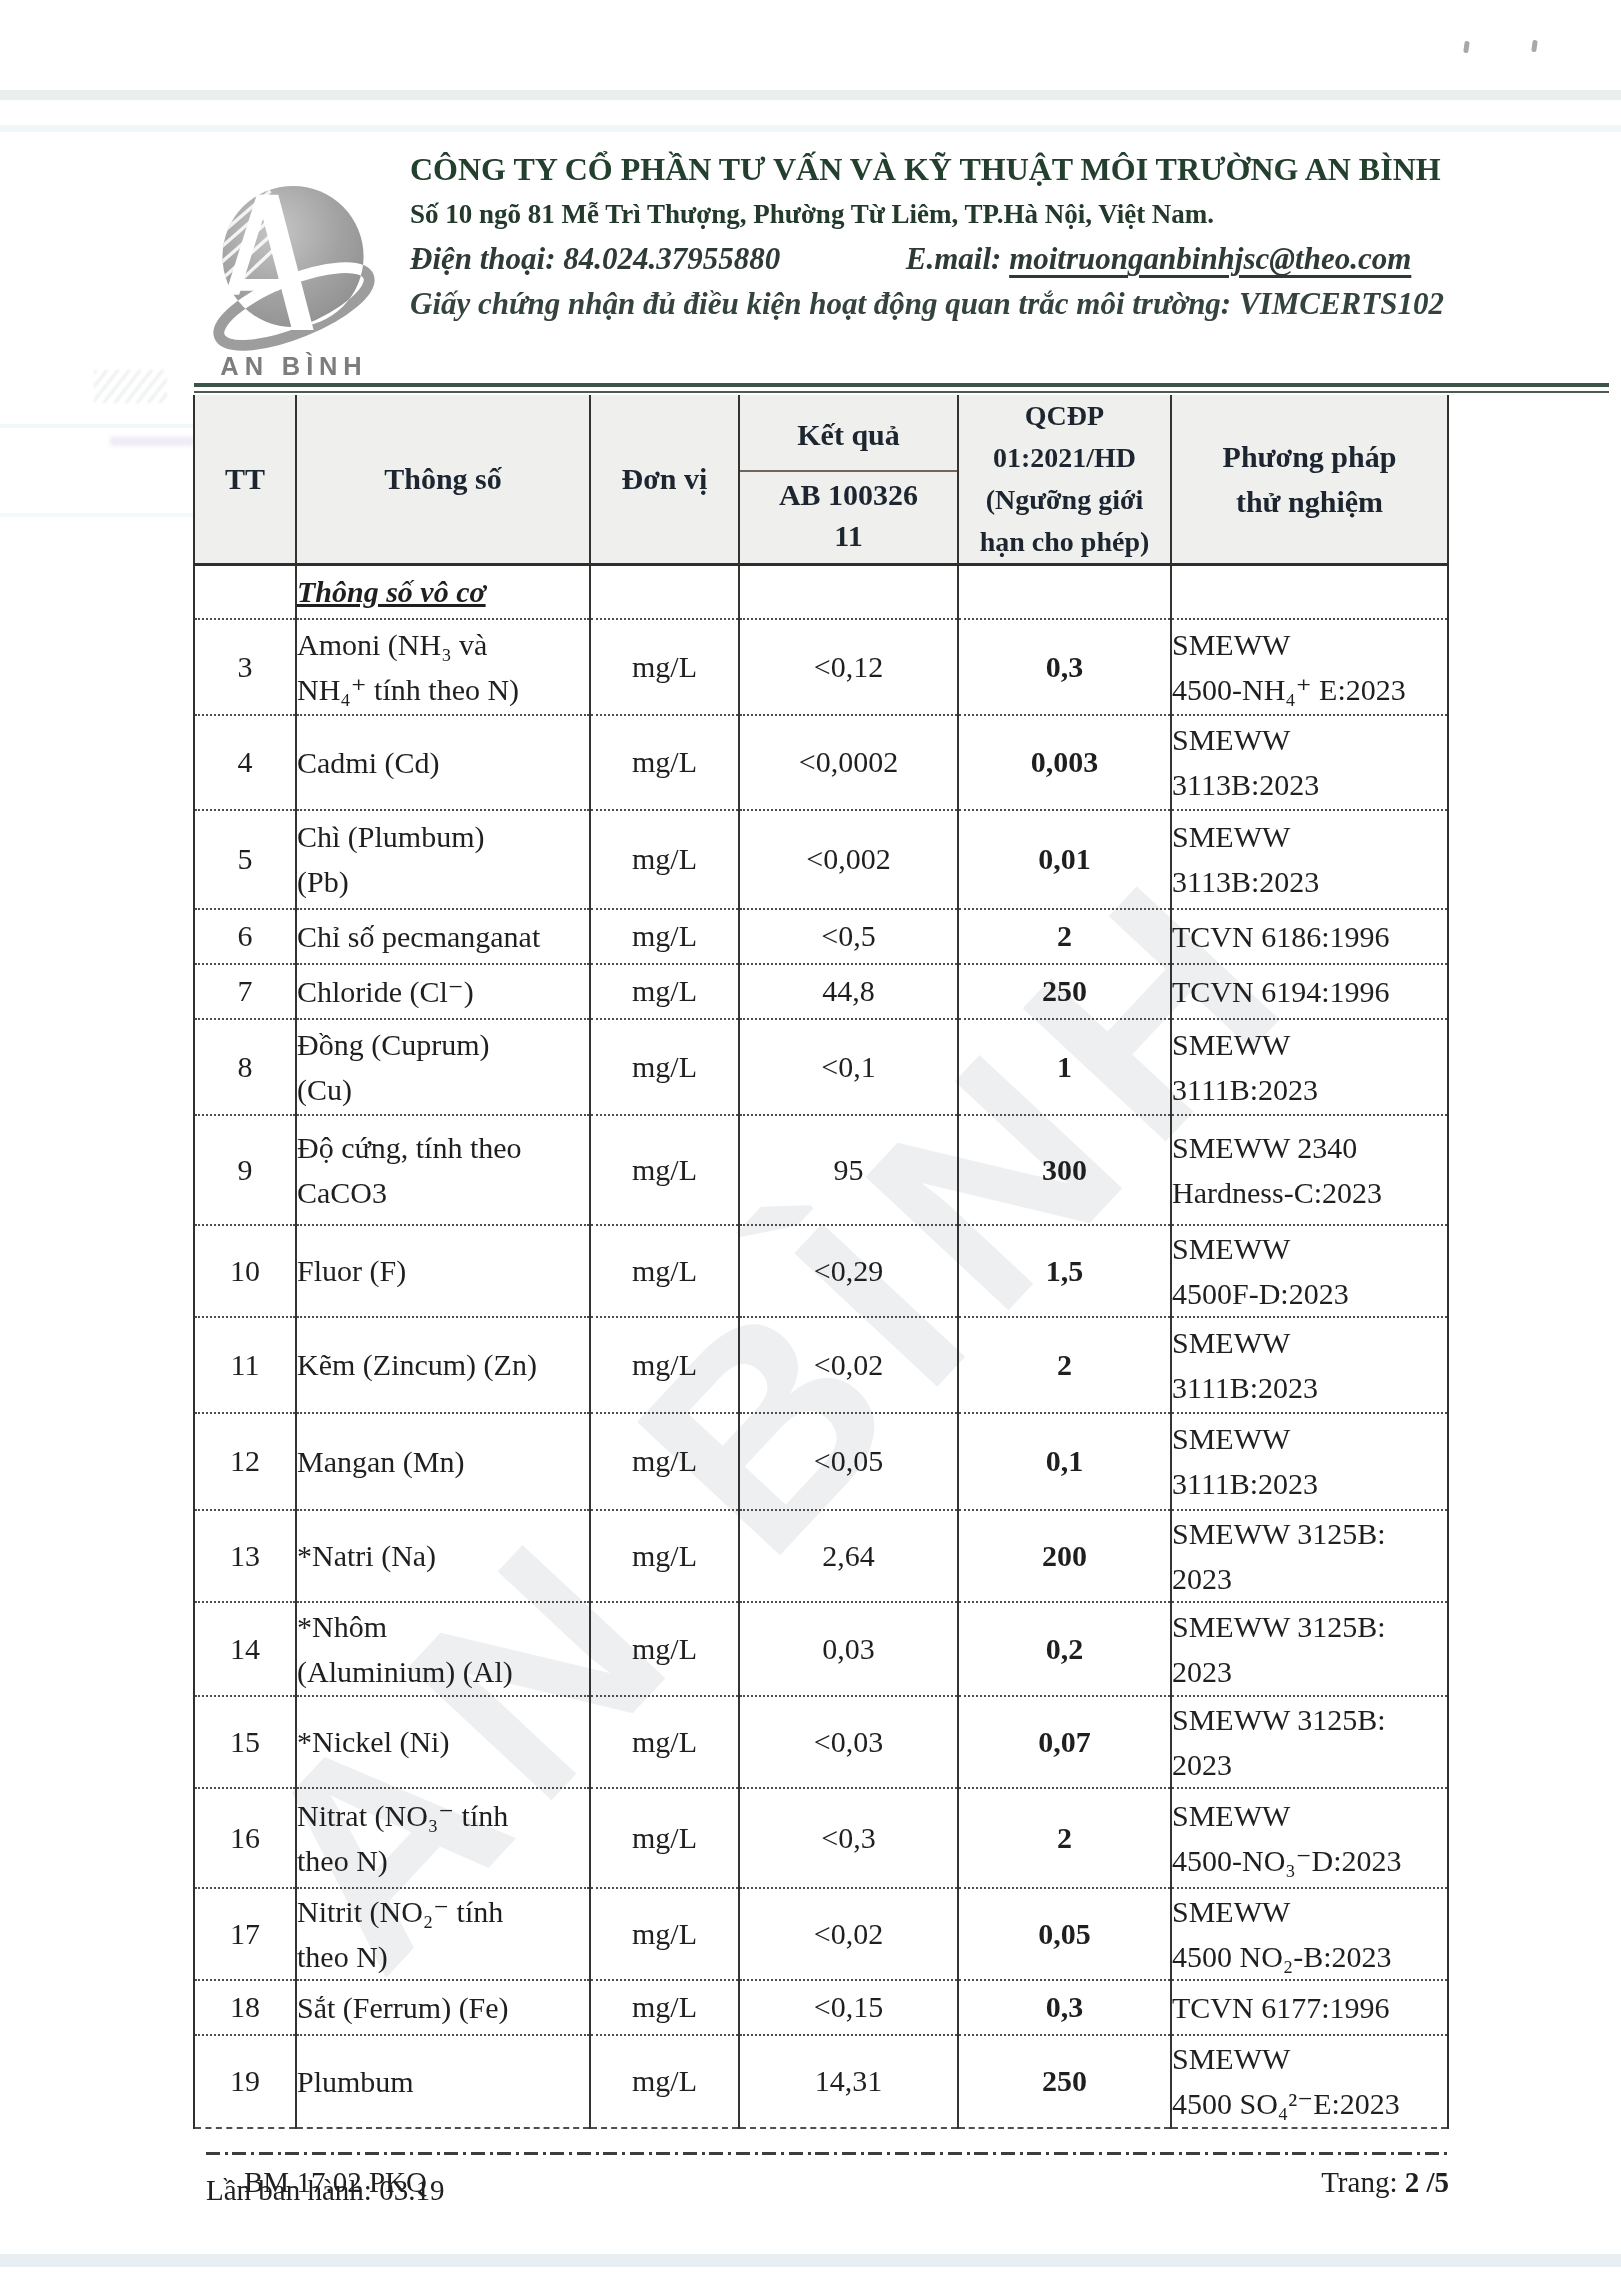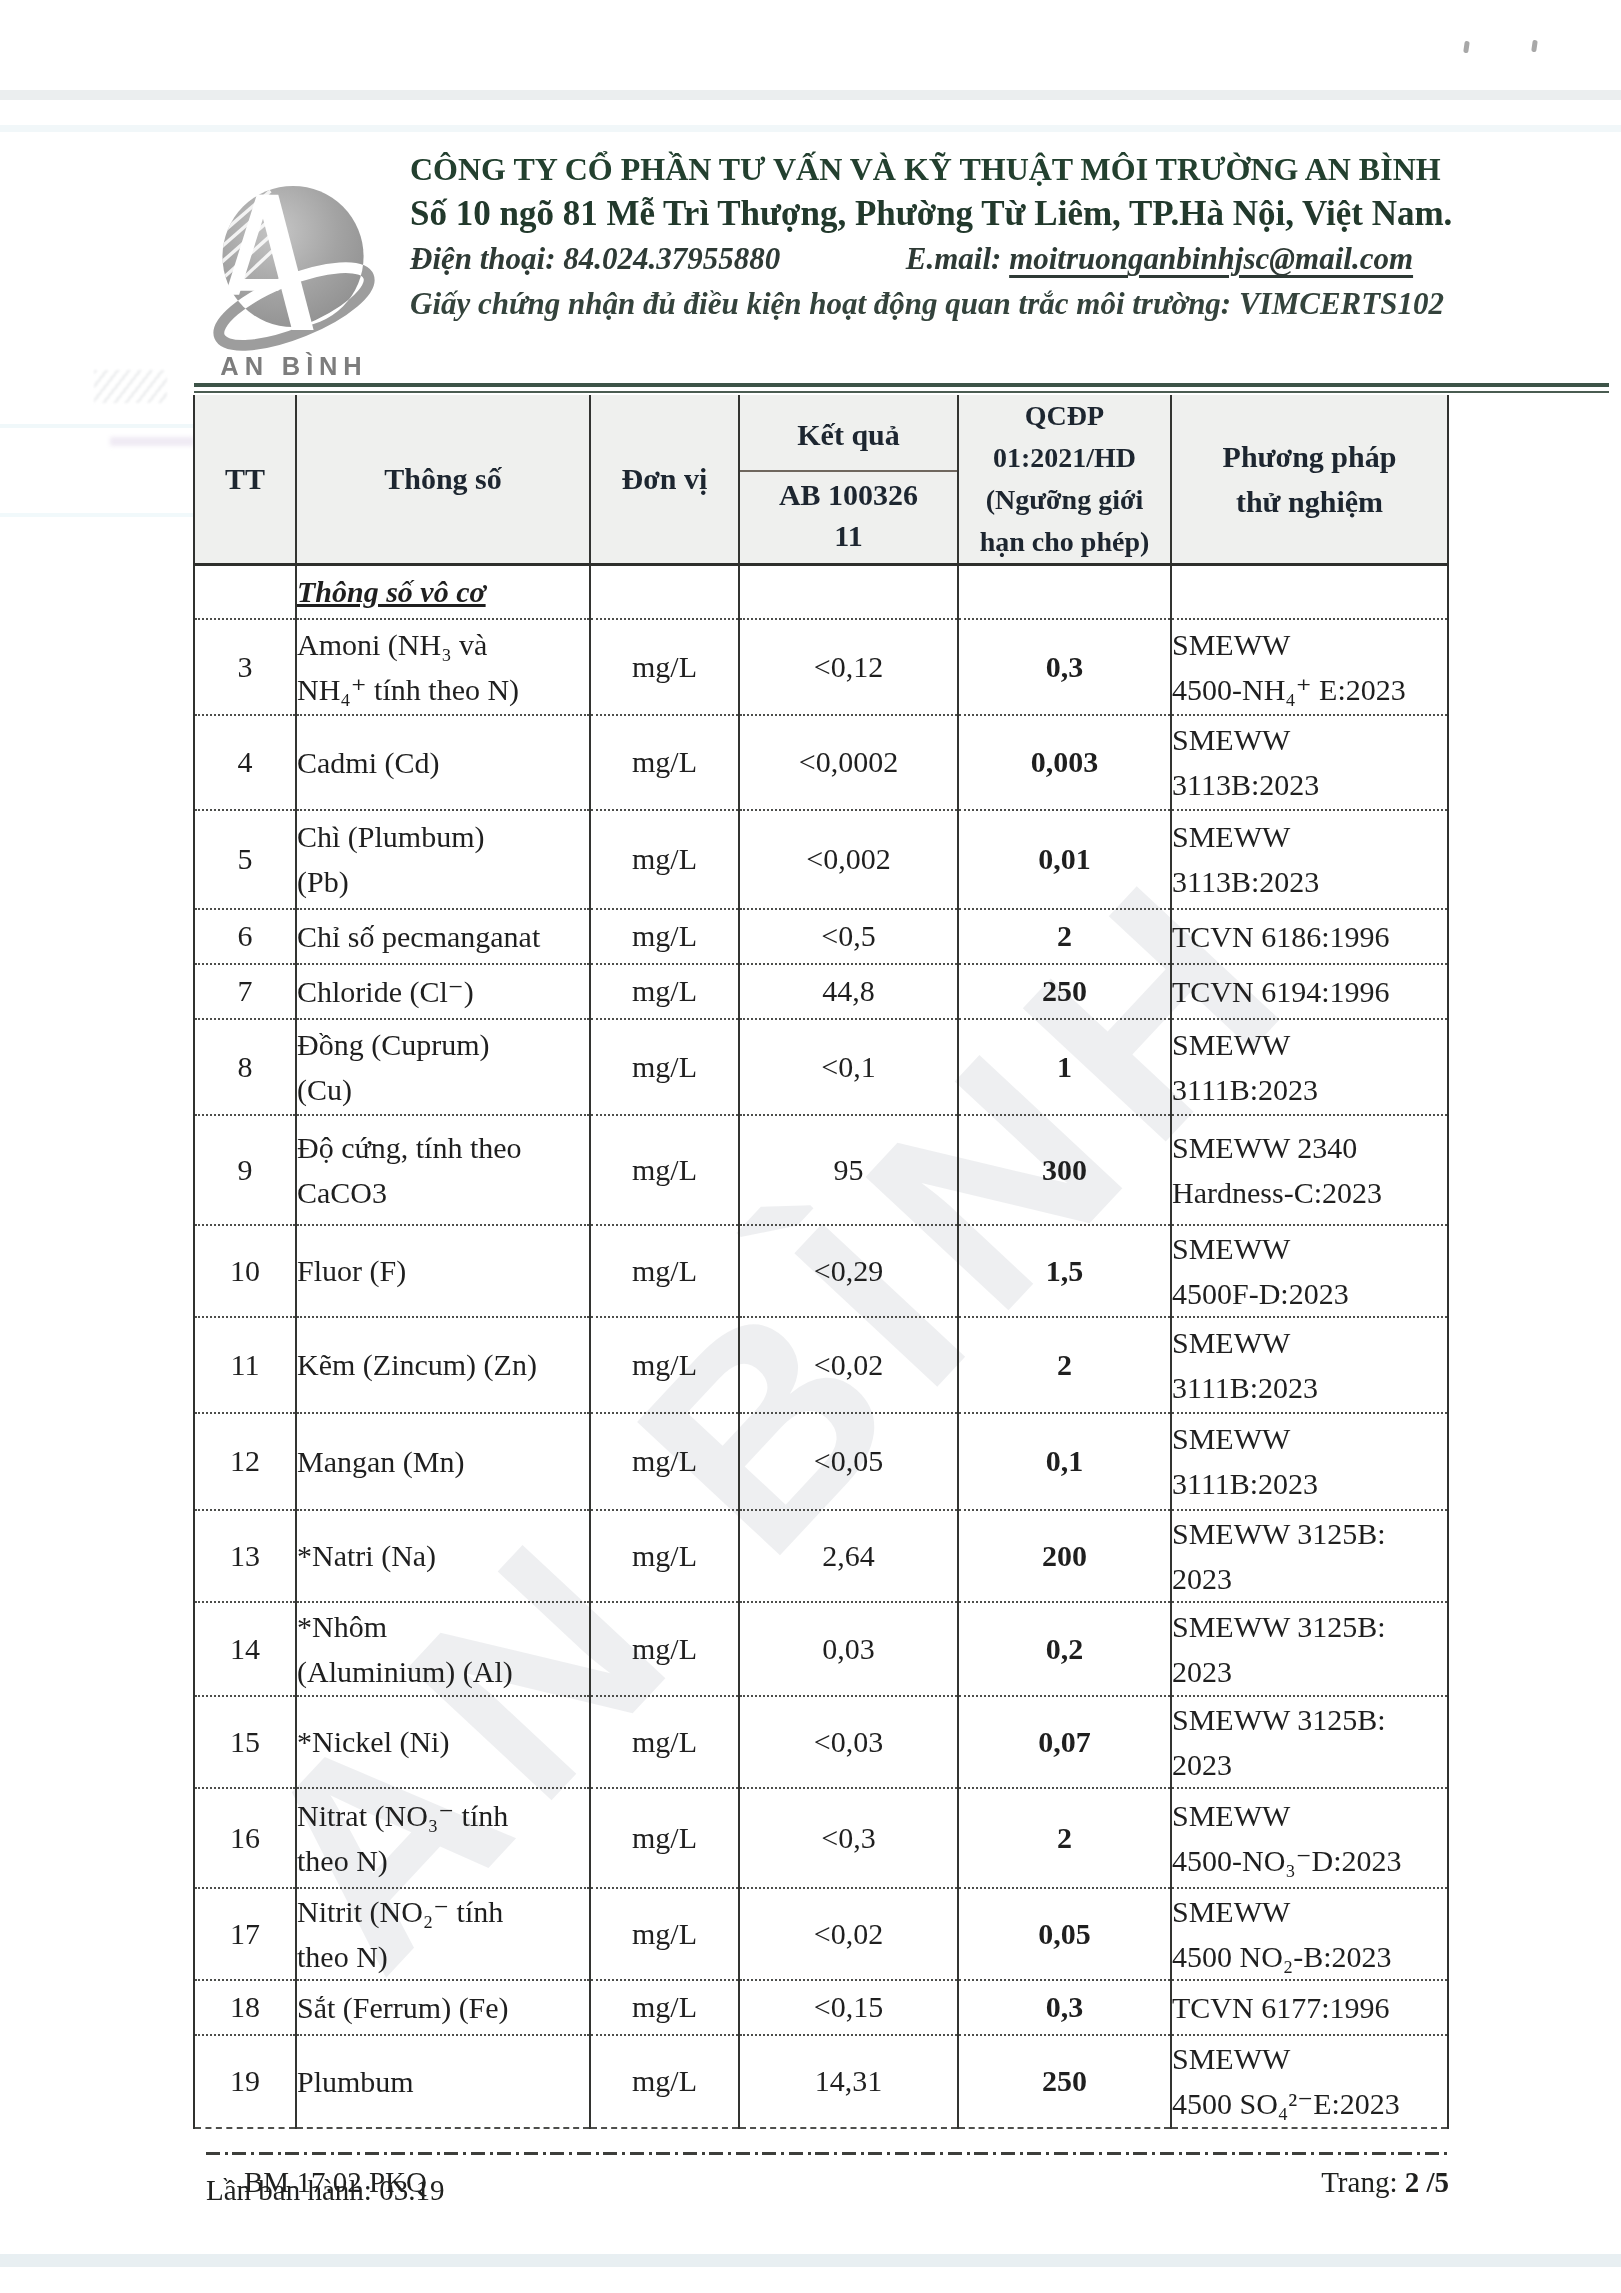--- a/index.html
+++ b/index.html
@@ -24,21 +24,21 @@
   .watermark{position:absolute;left:39px;top:1255px;width:1470px;text-align:center;
              font-family:"Liberation Sans","DejaVu Sans",sans-serif;font-weight:bold;
              font-size:284px;letter-spacing:25.5px;color:rgba(124,134,150,0.13);
              transform:rotate(-47deg);transform-origin:50% 50%;white-space:nowrap;pointer-events:none;}
 
   
   .logo{position:absolute;left:196px;top:181px;width:196px;height:201px;}
   .hdr{position:absolute;left:410px;top:147px;width:1049px;}
   .hdr .l{white-space:nowrap;}
   .l1{font-size:32px;font-weight:bold;color:#23402f;line-height:45px;}
-  .l2{font-size:35px;font-weight:bold;color:#22392c;line-height:44px;}
+  .l2{font-size:27px;font-weight:bold;color:#22392c;line-height:44px;}
   .l3{font-size:31px;font-weight:bold;font-style:italic;color:#2e3a35;line-height:45px;}
   .l3 .gap{display:inline-block;width:110px;}
   .l3 .email{text-decoration:underline;text-underline-offset:5.9px;}
   .l4,.l5{font-size:31px;font-weight:600;font-style:italic;color:#34433c;line-height:45px;}
 
   
   .rule1{position:absolute;left:194px;top:383px;width:1415px;height:3.9px;background:#3d5448;}
   .rule2{position:absolute;left:194px;top:391px;width:1415px;height:2px;background:#4a5c51;}
 
   
@@ -119,21 +119,21 @@
   </svg>
 
   <div class="hdr">
     <div class="l l1">CÔNG TY CỔ PHẦN TƯ VẤN VÀ KỸ THUẬT MÔI TRƯỜNG AN BÌNH</div>
     <div class="l l2">Số 10 ngõ 81 Mễ Trì Thượng, Phường Từ Liêm, TP.Hà Nội, Việt Nam.</div>
     <div class="l l3">
       <span>Điện thoại:</span>
       <span>84.024.37955880</span>
       <span class="gap"></span>
       <span>E.mail:</span>
-      <span class="email">moitruonganbinhjsc@mail.com</span>
+      <span class="email">moitruonganbinhjsc@theo.com</span>
     </div>
     <div class="l l4">Giấy chứng nhận đủ điều kiện hoạt động quan trắc môi trường: VIMCERTS102</div>
   </div>
 
   <div class="rule1"></div>
   <div class="rule2"></div>
 
   <table class="t">
     <colgroup>
       <col style="width:102px">

